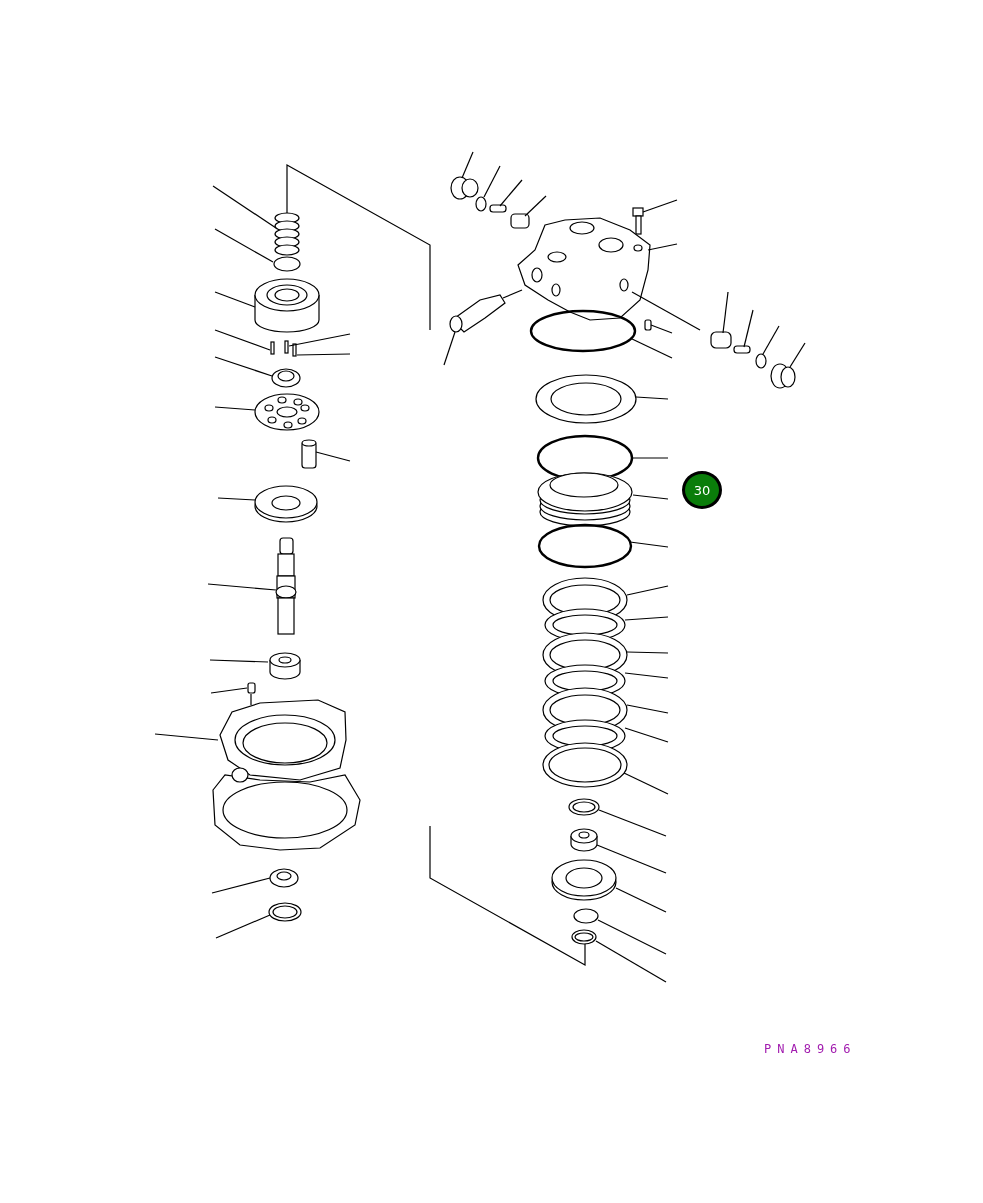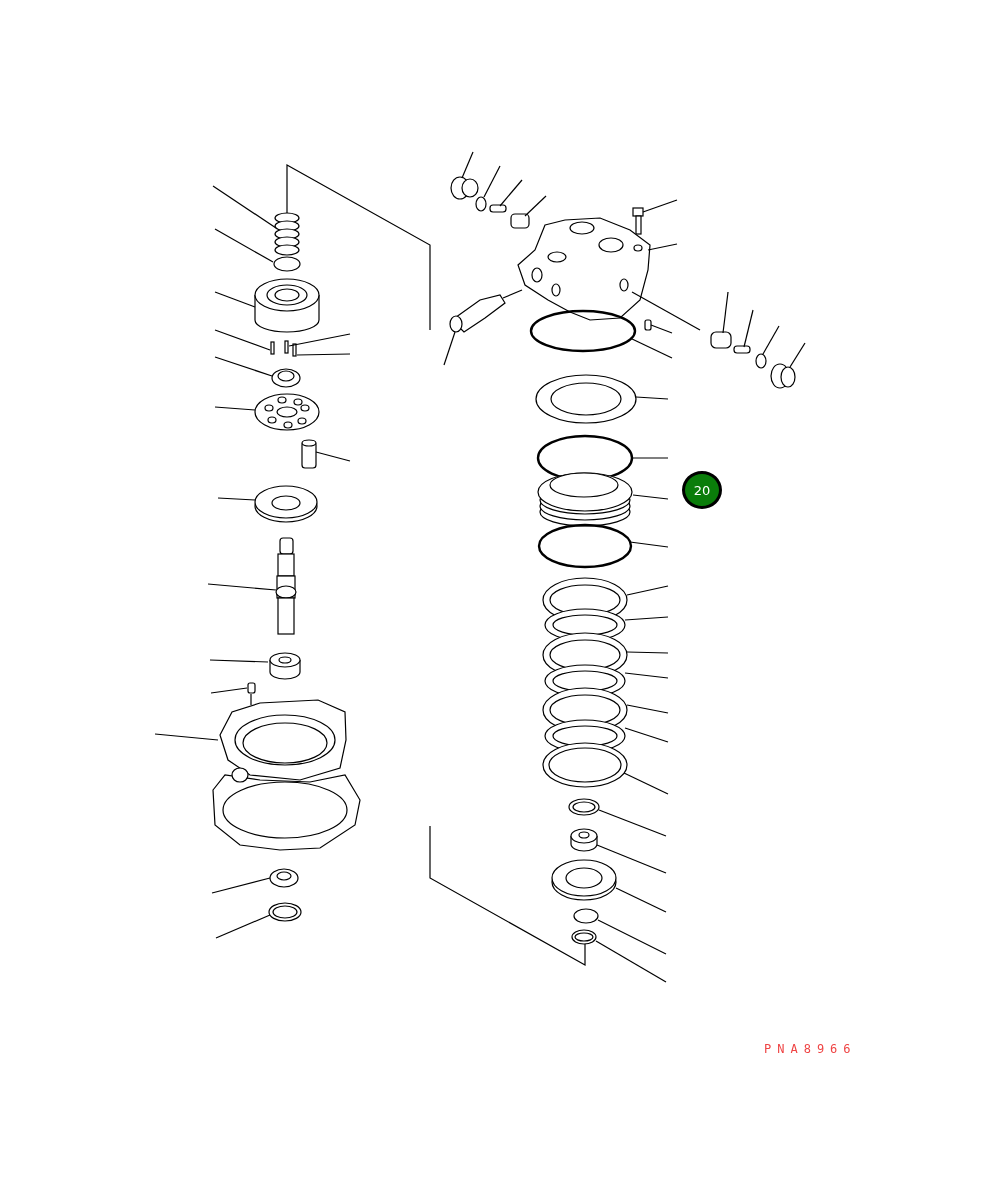--- a/index.html
+++ b/index.html
@@ -7,21 +7,21 @@
          font-family: "DejaVu Sans Mono", monospace; }
   #diagram { position: absolute; left: 0; top: 0; }
   .ln { stroke: #000; stroke-width: 1.2; fill: none; }
   .thick { stroke: #000; stroke-width: 2.4; fill: none; }
   .part { stroke: #000; stroke-width: 1.2; fill: #fff; }
   .callout { position: absolute; width: 36px; height: 36px; border-radius: 50%;
              border: 3px solid #000; box-sizing: border-box; display: flex;
              align-items: center; justify-content: center; color: #fff;
              font-family: "DejaVu Sans", sans-serif; font-size: 13px; cursor: pointer; }
   .figcode { position: absolute; font-family: "DejaVu Sans Mono", monospace;
-             font-size: 12px; letter-spacing: 6px; color: #ef4444; }
+             font-size: 12px; letter-spacing: 6px; color: #a21caf; }
 </style>
 </head>
 <body>
 
 <svg id="diagram" width="983" height="1203" viewBox="0 0 983 1203">
 
   <g>
     <polyline class="ln" points="287,240 287,165 430,245 430,330"></polyline>
     <polyline class="ln" points="430,826 430,878 585,965 585,940"></polyline>
   </g>
@@ -265,16 +265,16 @@
     <line class="ln" x1="598" y1="920" x2="666" y2="954"></line>
   </g>
   <g>
     <ellipse class="part" cx="584" cy="937" rx="12" ry="7"></ellipse>
     <ellipse class="part" cx="584" cy="937" rx="9" ry="4"></ellipse>
     <line class="ln" x1="596" y1="941" x2="666" y2="982"></line>
   </g>
 </svg>
 
 <div class="callout" style="left:682px; top:471px; width:40px; height:38px; background:#0a7d0a;">
-  <span>20</span>
+  <span>30</span>
 </div>
 
 <div class="figcode" style="left:764px; top:1042px;">PNA8966</div>
 
 </body></html>

